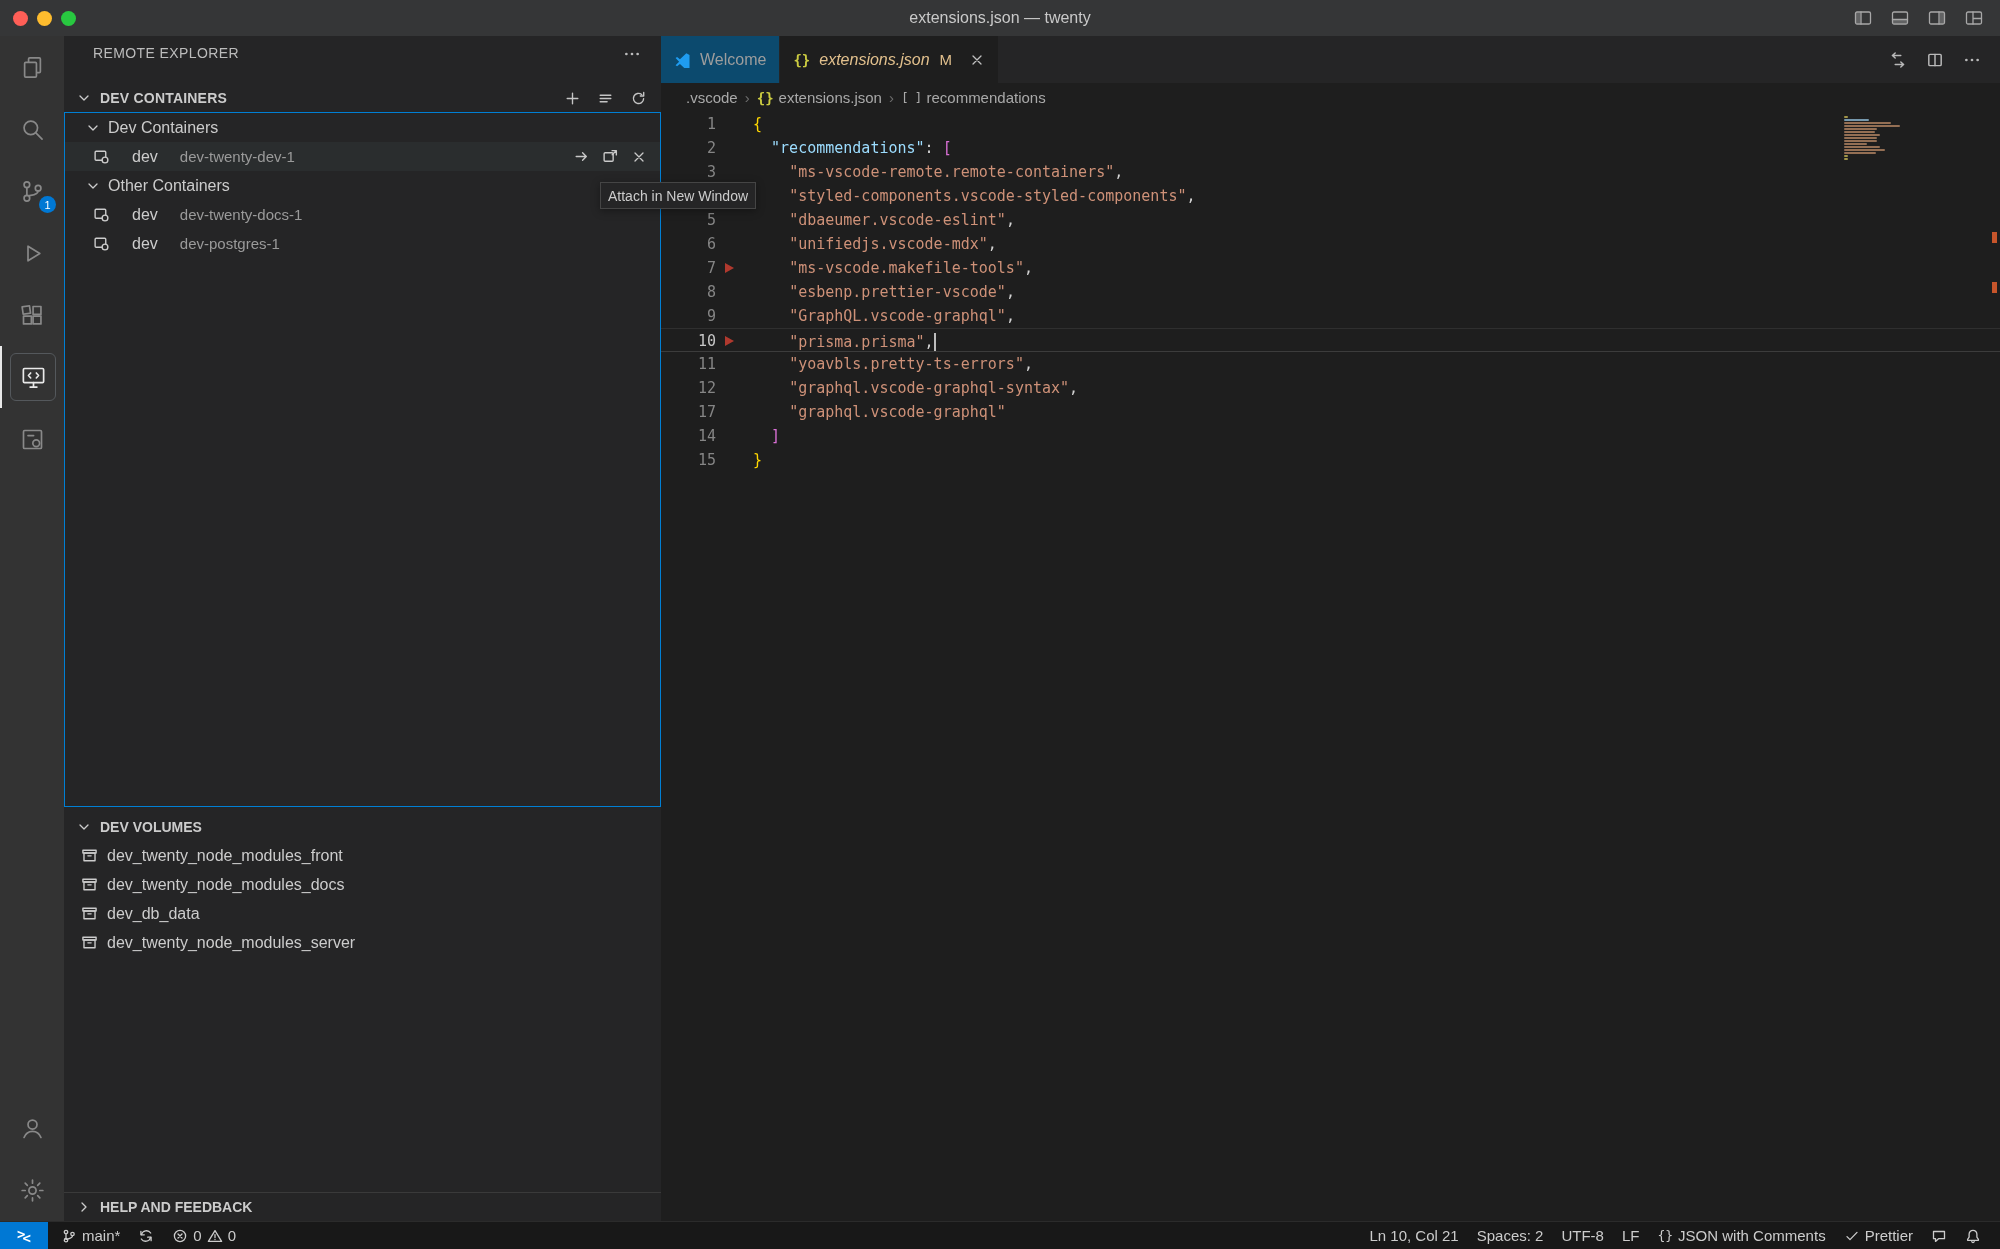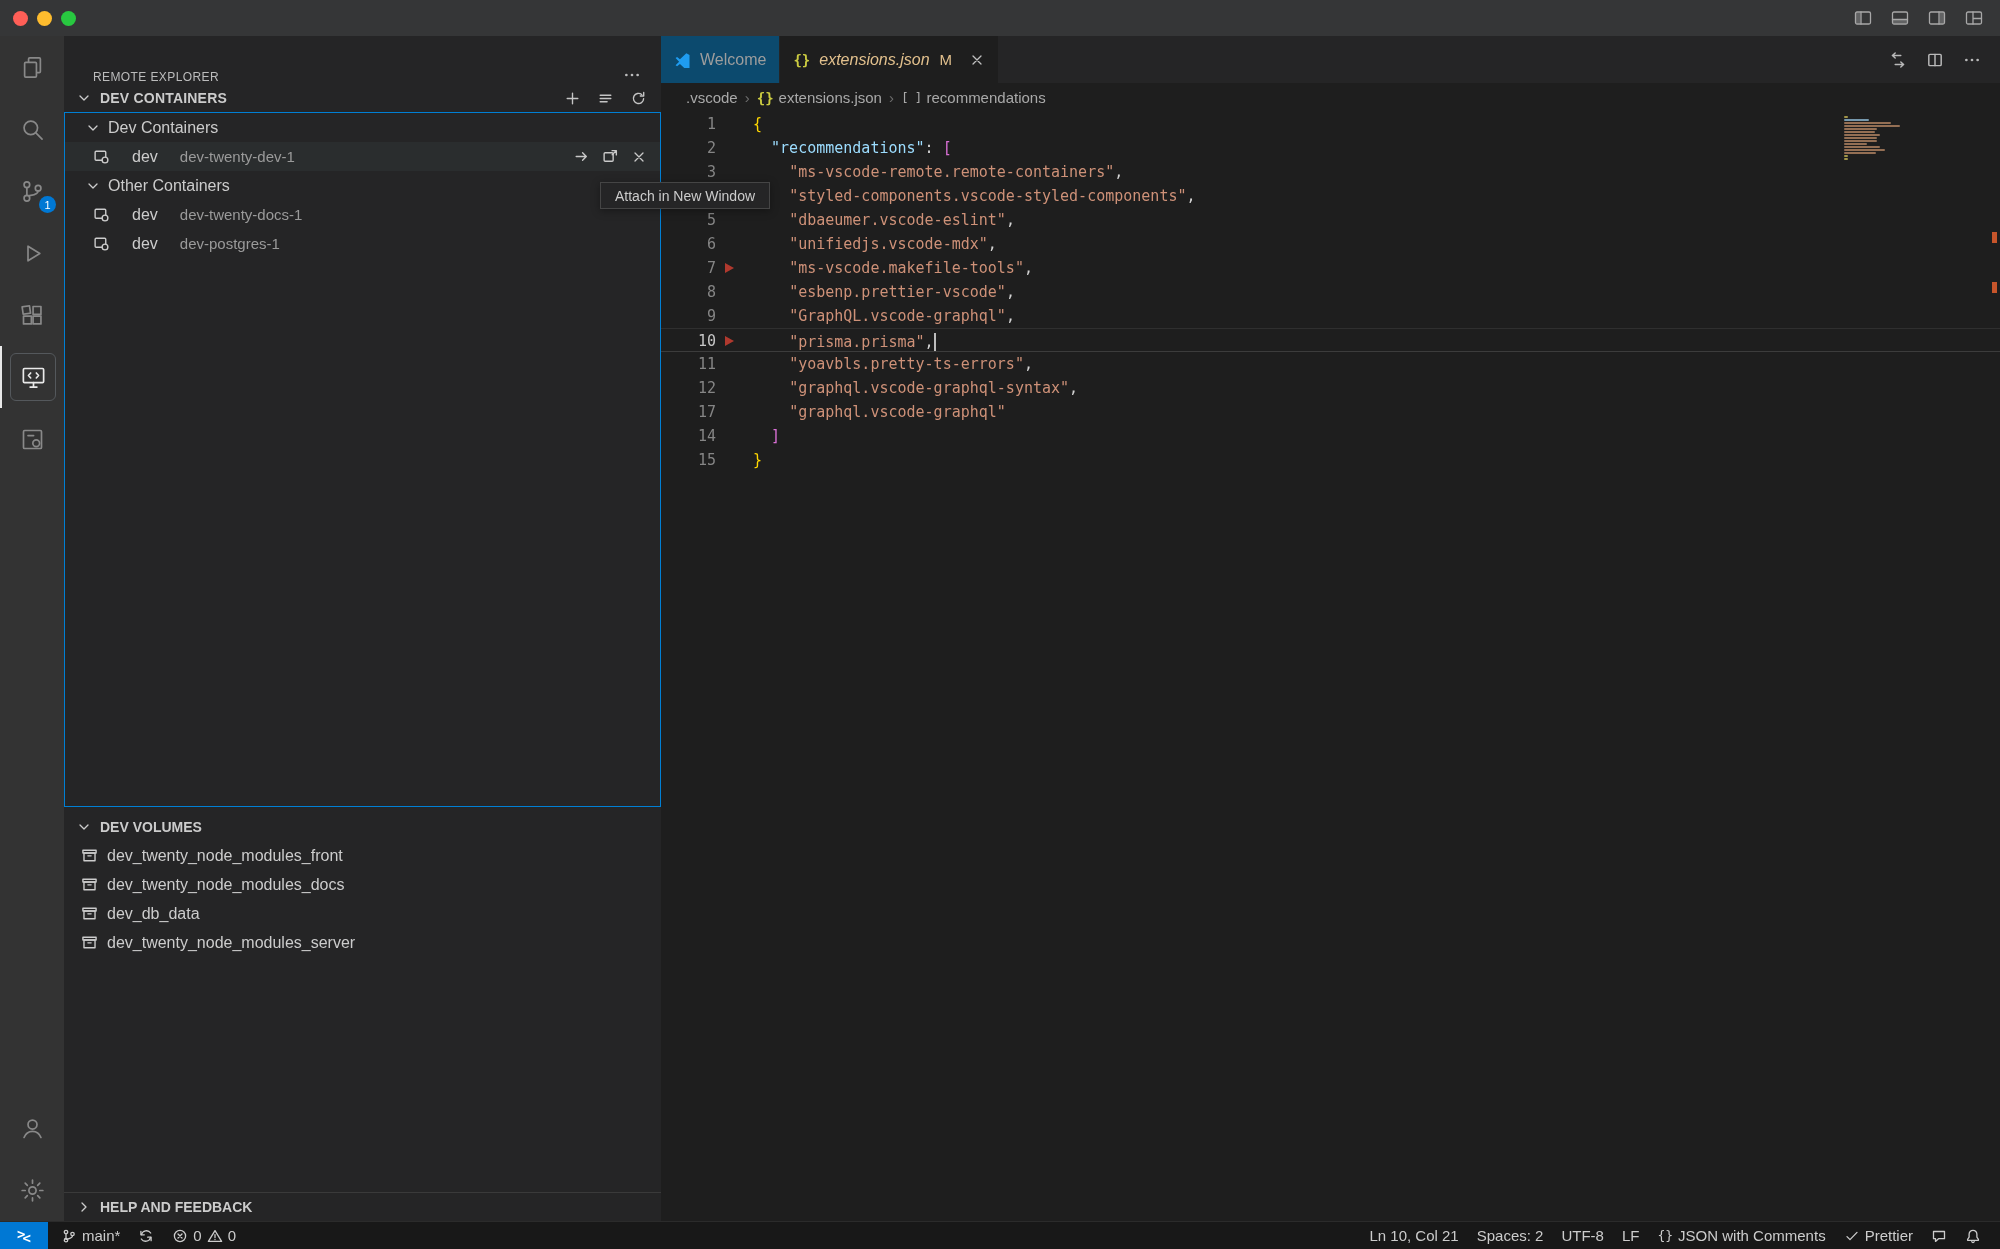--- a/index.html
+++ b/index.html
@@ -22,21 +22,21 @@
 
 .activitybar{width:64px;background:#333333;display:flex;flex-direction:column;flex-shrink:0}
 .ab-item{height:62px;display:flex;align-items:center;justify-content:center;position:relative;color:#898989;cursor:pointer}
 .ab-item.active{color:#e9e9e9;border-left:2px solid #e9e9e9}
 .ab-item.active::after{content:"";position:absolute;left:8px;right:8px;top:7px;bottom:7px;border:1px solid #54585c;border-radius:6px}
 .ab-bottom{margin-top:auto}
 .ab-badge{position:absolute;right:8px;bottom:9px;min-width:17px;height:17px;border-radius:9px;background:#0078d4;color:#fff;font-size:11px;display:flex;align-items:center;justify-content:center;padding:0 3px;z-index:2}
 
 
 .sidebar{width:597px;background:#252526;position:relative;flex-shrink:0}
-.pane-title{height:48px;display:flex;align-items:flex-end;padding:9px 20px 0 29px;font-size:12px;letter-spacing:.4px;color:#bcbcbc}
+.pane-title{height:48px;display:flex;align-items:flex-start;padding:9px 20px 0 29px;font-size:14px;letter-spacing:.4px;color:#bcbcbc}
 .spacer{flex:1}
 .section-header{position:absolute;left:0;right:0;height:28px;display:flex;align-items:center;padding:0 14px 0 12px;font-size:14px;font-weight:700;color:#cccccc;letter-spacing:.2px}
 .section-header .label{margin-left:8px}
 #dc-header{top:48px}
 .header-icons{margin-left:auto;display:flex;align-items:center;gap:16px;color:#c5c5c5}
 .tree-box{position:absolute;top:76px;left:0;width:597px;height:695px;border:1px solid #007fd4;background:#252526}
 .tree-row{height:29px;display:flex;align-items:center;font-size:16px;color:#cccccc;cursor:pointer}
 .group-row{padding-left:20px;gap:7px}
 .child-row{padding-left:28px;gap:22px}
 .child-row .cname{color:#cccccc}
@@ -80,33 +80,34 @@
 
 .statusbar{height:28px;background:#181818;border-top:1px solid #2b2b2b;display:flex;align-items:center;font-size:15px;color:#cccccc}
 .sb-remote{width:48px;height:100%;background:#0078d4;color:#fff;display:flex;align-items:center;justify-content:center;font-family:"DejaVu Sans Mono",monospace;font-weight:bold;font-size:14px;cursor:pointer}
 .sb-item{display:flex;align-items:center;gap:5px;padding:0 9px;height:100%;cursor:pointer}
 .sb-left{display:flex;align-items:center;margin-left:4px}
 .sb-right{margin-left:auto;display:flex;align-items:center;padding-right:10px}
 .icon{display:inline-flex;align-items:center;justify-content:center}
 .icon svg{display:block}
 
 
-.tooltip{position:absolute;left:600px;top:182px;height:27px;display:flex;align-items:center;background:#252526;border:1px solid #454545;color:#cccccc;font-size:14px;padding:0 14px;z-index:100;box-shadow:0 2px 8px rgba(0,0,0,.35)}
+.tooltip{position:absolute;left:600px;top:182px;height:27px;display:flex;align-items:center;background:#252526;border:1px solid #454545;color:#cccccc;font-size:14px;padding:0 7px;z-index:100;box-shadow:0 2px 8px rgba(0,0,0,.35)}
 </style>
 </head>
 <body>
 
 <div class="window">
 
   <div class="titlebar">
     <div class="lights">
       <span class="light red"></span>
       <span class="light yellow"></span>
       <span class="light green"></span>
     </div>
+    <div class="window-title">extensions.json — twenty</div>
     <div class="titlebar-actions">
       <span class="icon">
           <svg viewBox="0 0 20 20" width="20" height="20" fill="none" stroke="currentColor" stroke-width="1.3" stroke-linecap="round" stroke-linejoin="round">
             <rect x="2.5" y="4" width="15" height="12" rx="1.5"></rect>
             <path d="M8 4v12"></path>
             <rect x="3" y="4.5" width="4.5" height="11" fill="currentColor" opacity=".4" stroke="none"></rect>
           </svg>
         </span>
       <span class="icon">
           <svg viewBox="0 0 20 20" width="20" height="20" fill="none" stroke="currentColor" stroke-width="1.3" stroke-linecap="round" stroke-linejoin="round">

